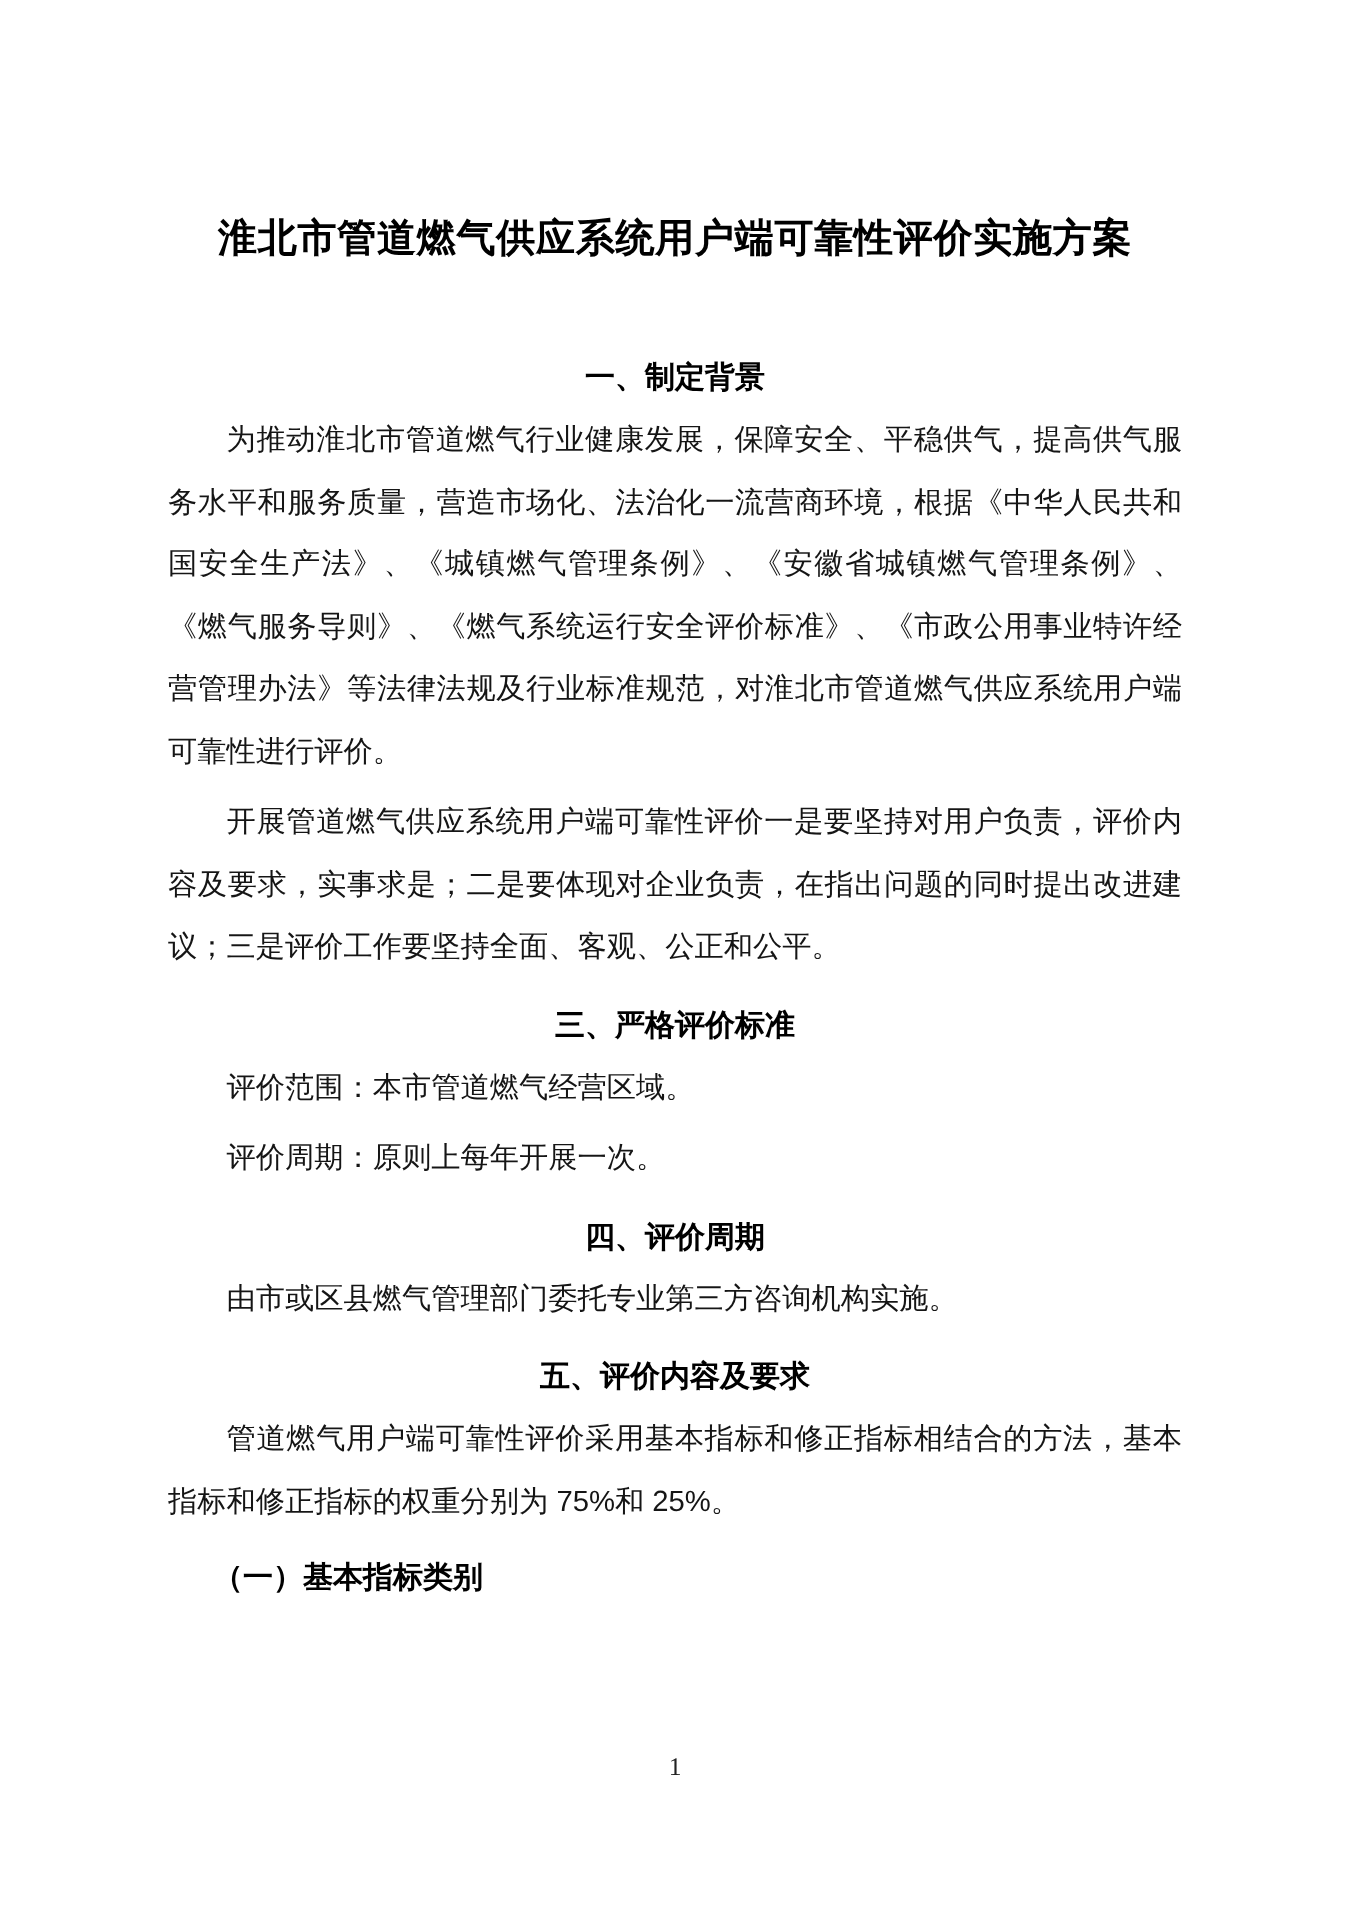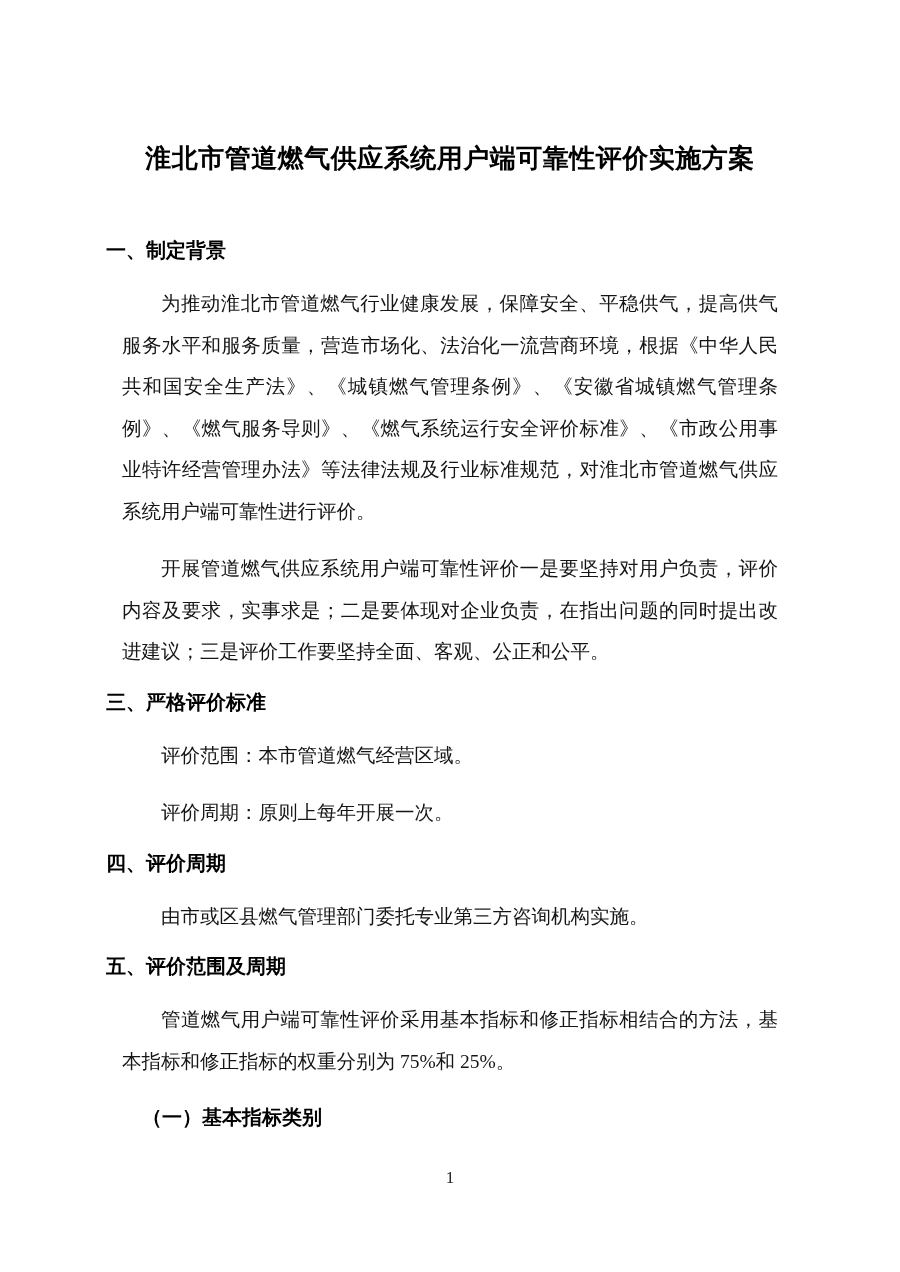--- a/index.html
+++ b/index.html
@@ -25,41 +25,42 @@
     text-align: center;
     font-family: "Liberation Sans", "DejaVu Sans", sans-serif;
     font-weight: bold;
     font-size: 26px;
     line-height: 30px;
     color: #000000;
     letter-spacing: 0.5px;
   }
   .section-heading {
     margin: 16px 0 6px 0;
-    font-family: Liberation Mono, monospace;
+    font-family: Liberation Serif, serif;
     font-weight: bold;
     font-size: 20px;
     line-height: 30px;
     color: #000000;
+    text-align: center;
   }
   .section-heading.first {
     margin-top: 64px;
   }
   .para {
-    margin: 16px;
-    font-family: Liberation Serif, serif;
+    margin: 6px;
+    font-family: Liberation Sans, sans-serif;
     font-size: 19.5px;
     line-height: 41.5px;
     text-align: justify;
     text-indent: 2em;
     color: #151515;
   }
   .sub-heading {
     margin: 10px 0 0 0;
-    font-family: Liberation Mono, monospace;
+    font-family: Liberation Sans, sans-serif;
     font-weight: bold;
     font-size: 20px;
     line-height: 41.5px;
     text-indent: 1.8em;
     color: #000000;
   }
   .page-number {
     position: absolute;
     top: 1168px;
     left: 0;
@@ -91,20 +92,20 @@
     <p class="para">评价范围：本市管道燃气经营区域。</p>
     <p class="para">评价周期：原则上每年开展一次。</p>
   </section>
 
   <section>
     <h2 class="section-heading">四、评价周期</h2>
     <p class="para">由市或区县燃气管理部门委托专业第三方咨询机构实施。</p>
   </section>
 
   <section>
-    <h2 class="section-heading">五、评价范围及周期</h2>
+    <h2 class="section-heading">五、评价内容及要求</h2>
     <p class="para">管道燃气用户端可靠性评价采用基本指标和修正指标相结合的方法，基本指标和修正指标的权重分别为 75%和 25%。</p>
     <p class="sub-heading">（一）基本指标类别</p>
   </section>
 
 </div>
 
 <div class="page-number">1</div>
 
 </body></html>

